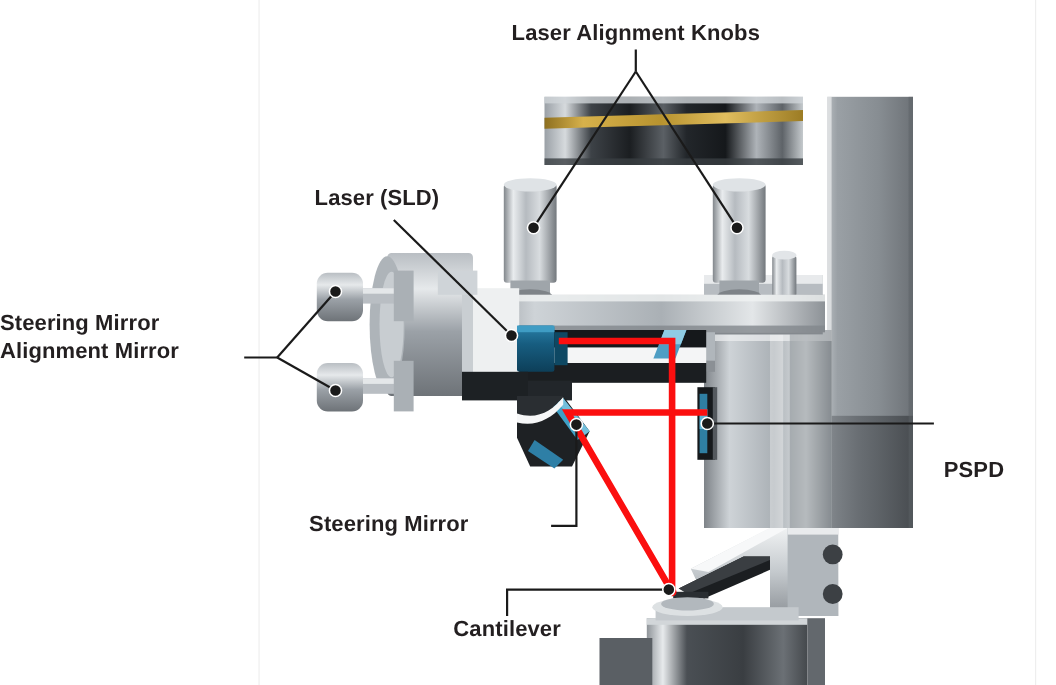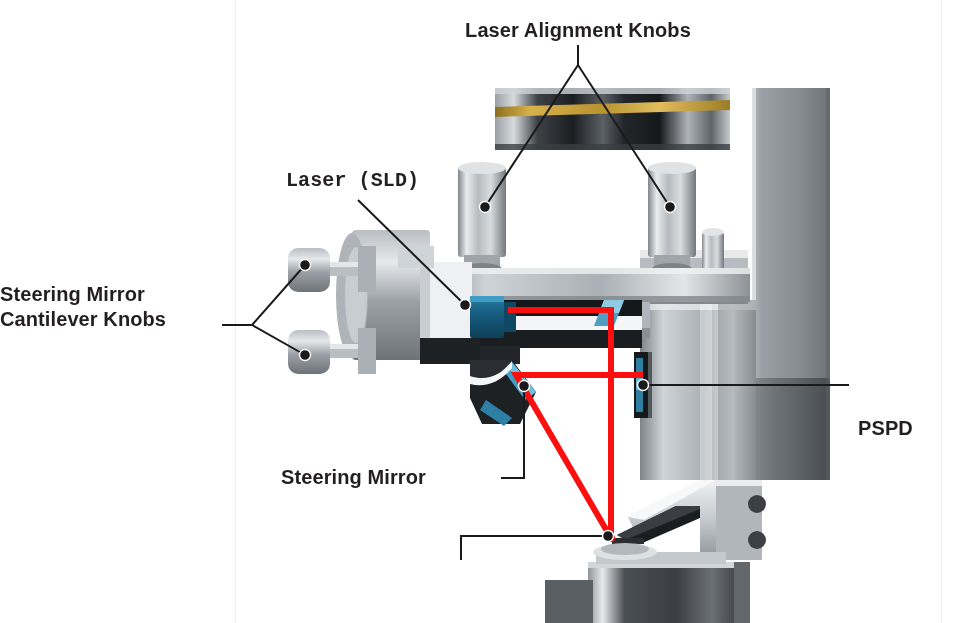--- a/index.html
+++ b/index.html
@@ -272,22 +272,23 @@
       <path class="lead" d="M 461,560 L 461,536 L 605,536"></path>
       <circle class="leaddot" cx="608" cy="536" r="5.5"></circle>
 
       <path class="lead" d="M 849,385 L 648,385"></path>
       <circle class="leaddot" cx="643" cy="385" r="5.5"></circle>
     </g>
   </svg>
 
   <div class="lbl c" style="left:458px;top:18px;width:240px;">Laser Alignment Knobs</div>
 
-  <div class="lbl" style="left:286px;top:168px;font-family:Liberation Mono, monospace;">Laser (SLD)</div>
-
-  <div class="lbl r" style="left:0px;top:282px;width:222px;"><span>Steering Mirror</span><br><span>Cantilever Knobs</span></div>
+  <div class="lbl" style="left:286px;top:168px;">Laser (SLD)</div>
+
+  <div class="lbl r" style="left:0px;top:282px;width:222px;"><span>Steering Mirror</span><br><span>Alignment Mirror</span></div>
 
   <div class="lbl r" style="left:281px;top:465px;width:212px;">Steering Mirror</div>
 
+  <div class="lbl c" style="left:381px;top:560px;width:160px;">Cantilever</div>
 
   <div class="lbl" style="left:858px;top:372px;margin-top:44px;">PSPD</div>
 
 </div>
 
 </body></html>

